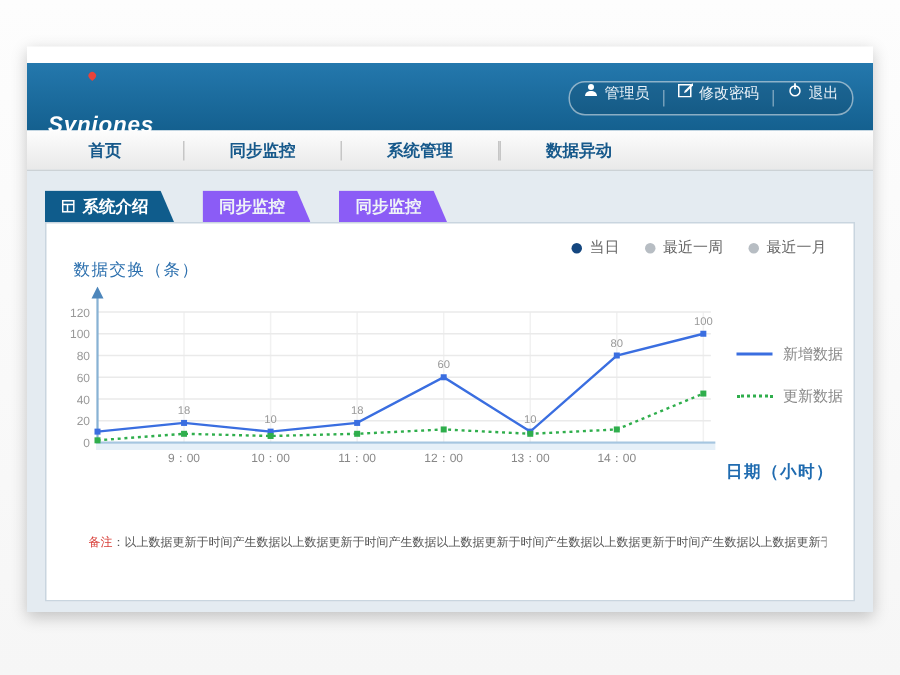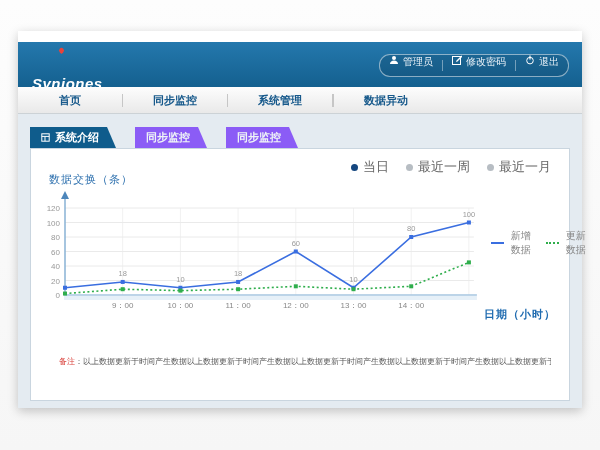--- a/index.html
+++ b/index.html
@@ -38,30 +38,30 @@
   .tabs{position:absolute;left:12px;top:13px;height:21px;display:flex;gap:19px;}
   .tab{display:flex;align-items:center;gap:5px;padding:0 17px 0 11px;font-size:11px;font-weight:bold;
        clip-path:polygon(0 0, calc(100% - 9px) 0, 100% 100%, 0 100%);cursor:pointer;}
   .tab.active{background:#0f5c8c;color:#fff;}
   .tab.inactive{background:#8b5cf6;color:#eef3f7;}
 
   .panel{position:absolute;left:12px;top:34px;width:538px;height:251px;background:#fff;
          border:1px solid #c9d5df;}
 
   .filters{position:absolute;top:9px;right:18px;display:flex;gap:17px;}
-  .filter{display:flex;align-items:center;gap:5px;font-size:13px;color:#666;cursor:pointer;}
+  .filter{display:flex;align-items:center;gap:5px;font-size:10px;color:#666;cursor:pointer;}
   .dot{width:7px;height:7px;border-radius:50%;}
   .dot.sel{background:#14467f;}
   .dot.unsel{background:#b7bdc3;}
 
   .ylabel{position:absolute;left:18px;top:23px;font-size:11px;color:#2d70ae;letter-spacing:1px;}
   .chart{position:absolute;left:6px;top:42px;}
   svg text{font-family:"Liberation Sans","DejaVu Sans",sans-serif;}
 
-  .legend{position:absolute;left:460px;top:80px;display:flex;flex-direction:row;gap:14px;}
+  .legend{position:absolute;left:460px;top:80px;display:flex;flex-direction:column;gap:14px;}
   .legend-item{display:flex;align-items:center;gap:7px;font-size:10px;color:#888;}
   .legend-line{width:24px;height:0;border-top:2px solid #888;}
 
   .xlabel{position:absolute;left:453px;top:158px;font-size:11px;font-weight:bold;color:#1f6bb0;letter-spacing:1px;}
 
   .note{position:absolute;left:28px;top:207px;width:492px;font-size:8px;color:#555;
         white-space:nowrap;overflow:hidden;}
   .note-prefix{color:#d9403a;}
 </style>
 </head>

